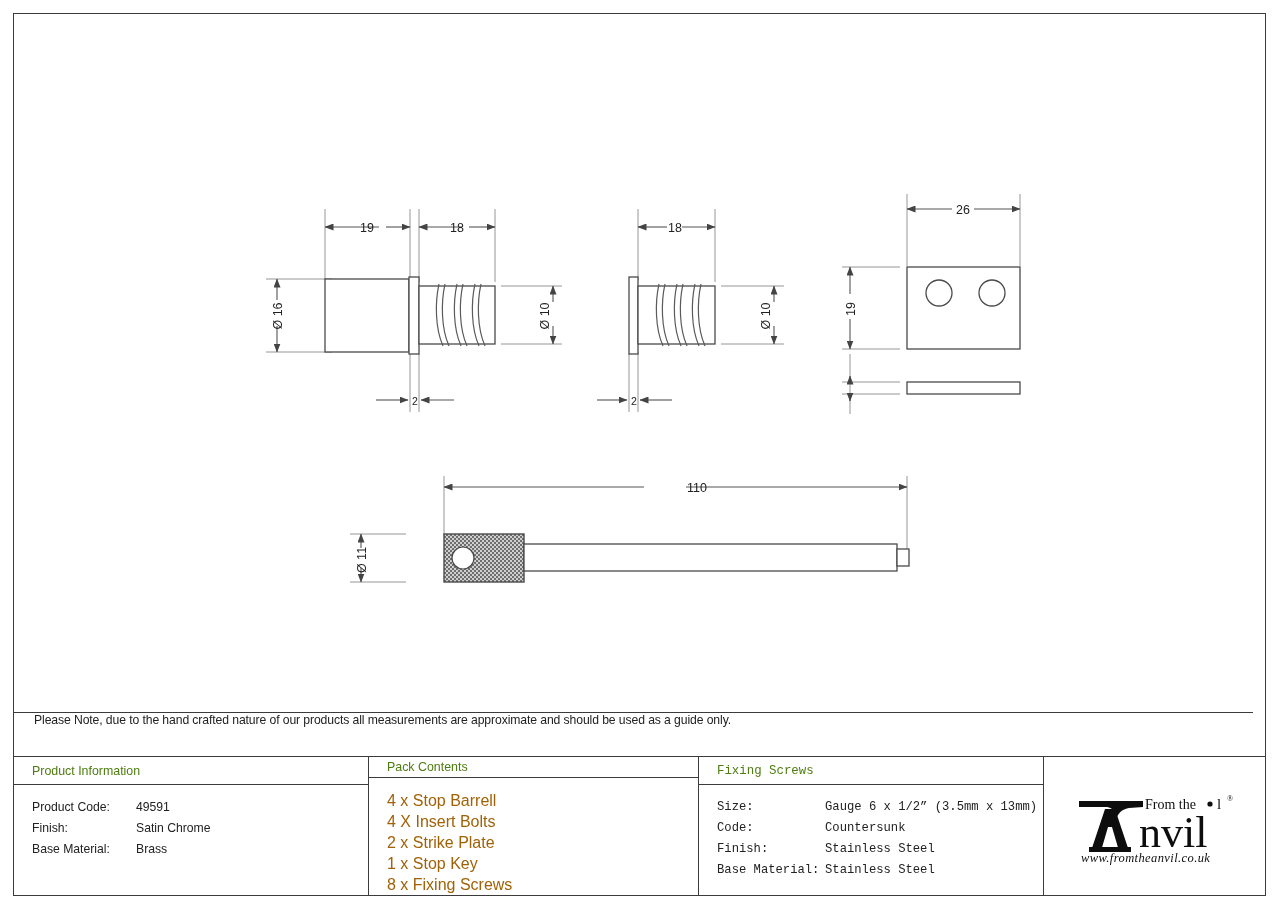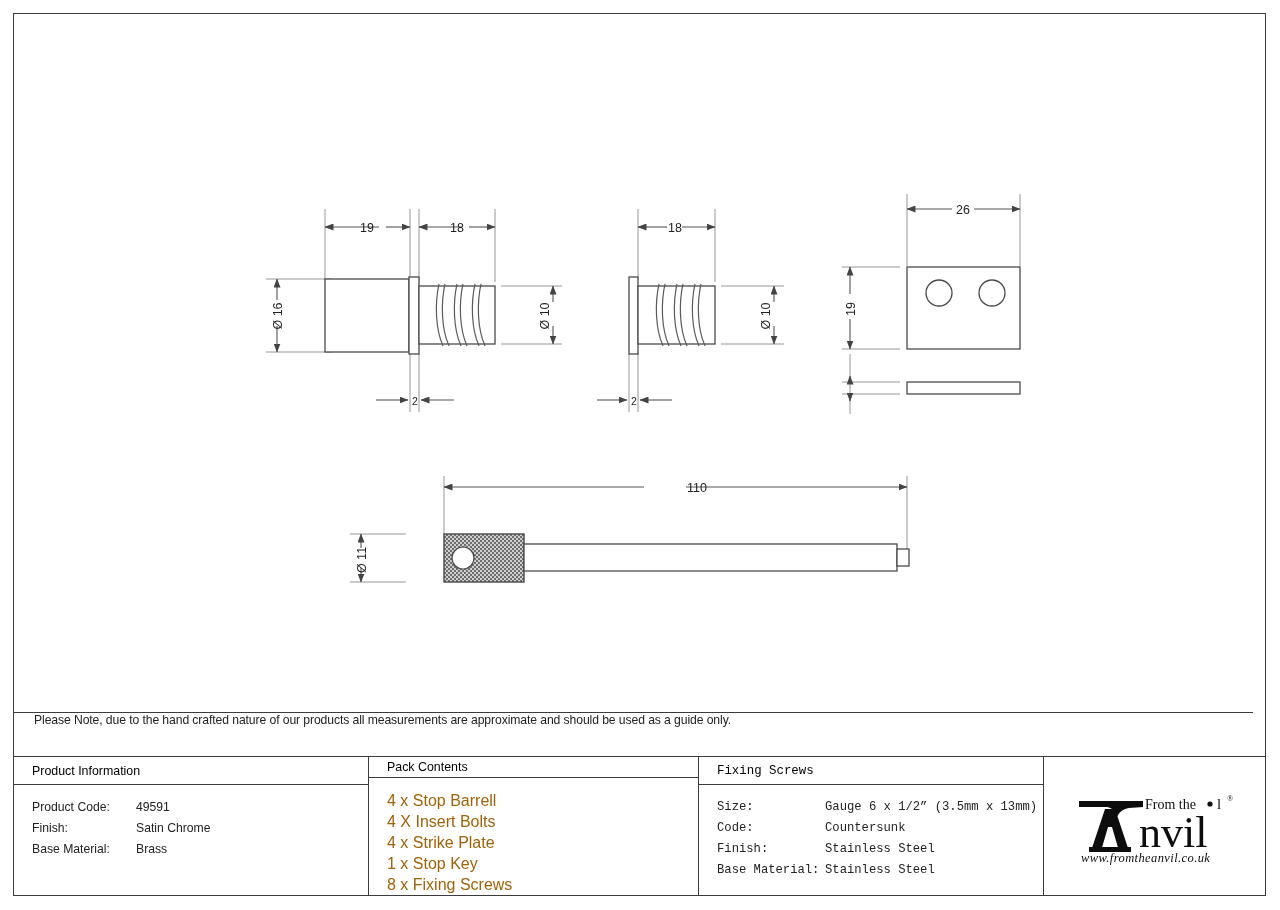--- a/index.html
+++ b/index.html
@@ -79,21 +79,21 @@
   .col.c4 { flex: 1; border-right: none; }
 
   .col-header {
     height: 28px;
     border-bottom: 1.5px solid #3b3b3b;
     box-sizing: border-box;
     display: flex;
     align-items: center;
     padding-left: 18px;
     font-size: 12.4px;
-    color: #000000;
+    color: #4d7c0f;
   }
   .col-body {
     flex: 1;
     padding: 12px 0 0 18px;
     box-sizing: border-box;
   }
 
   .kv {
     display: flex;
     font-size: 12.2px;
@@ -310,21 +310,21 @@
           <span class="v">Brass</span>
         </div>
       </div>
     </div>
 
     <div class="col c2">
       <div class="col-header">Pack Contents</div>
       <div class="col-body">
         <div class="pack-item">4 x Stop Barrell</div>
         <div class="pack-item">4 X Insert Bolts</div>
-        <div class="pack-item">4 x Strike Plate</div>
+        <div class="pack-item">2 x Strike Plate</div>
         <div class="pack-item">1 x Stop Key</div>
         <div class="pack-item">8 x Fixing Screws</div>
       </div>
     </div>
 
     <div class="col c3">
       <div class="col-header">Fixing Screws</div>
       <div class="col-body">
         <div class="kv">
           <span class="k">Size:</span>

